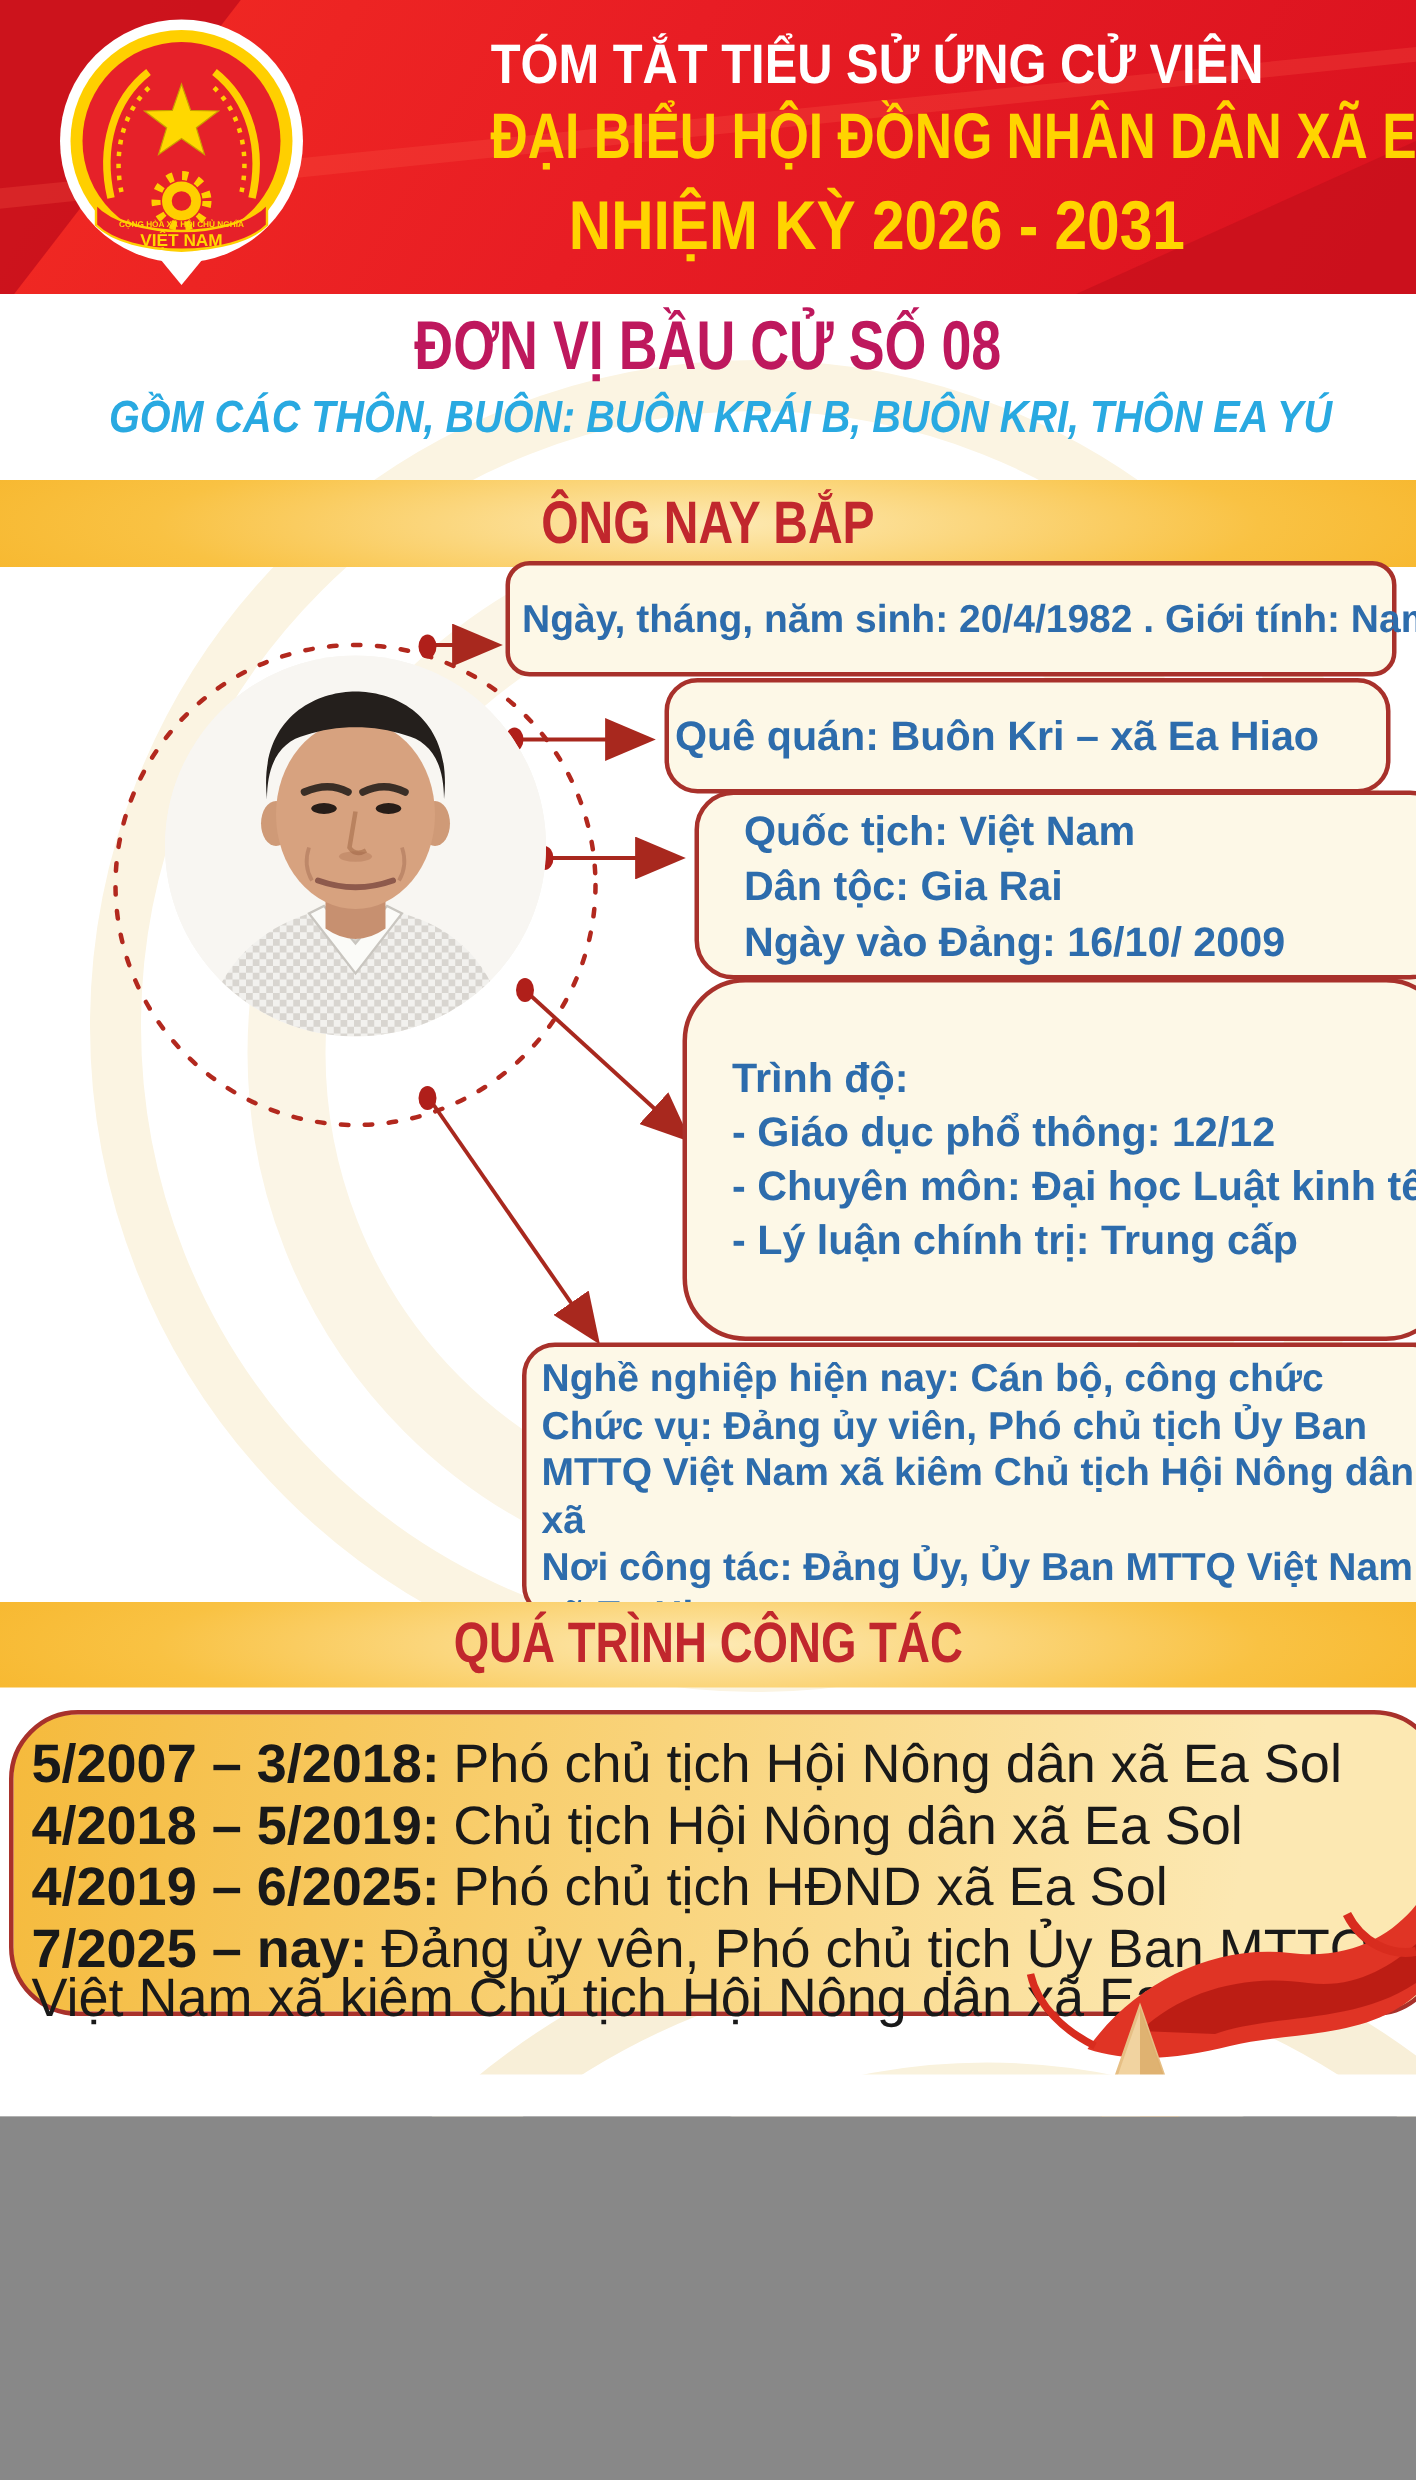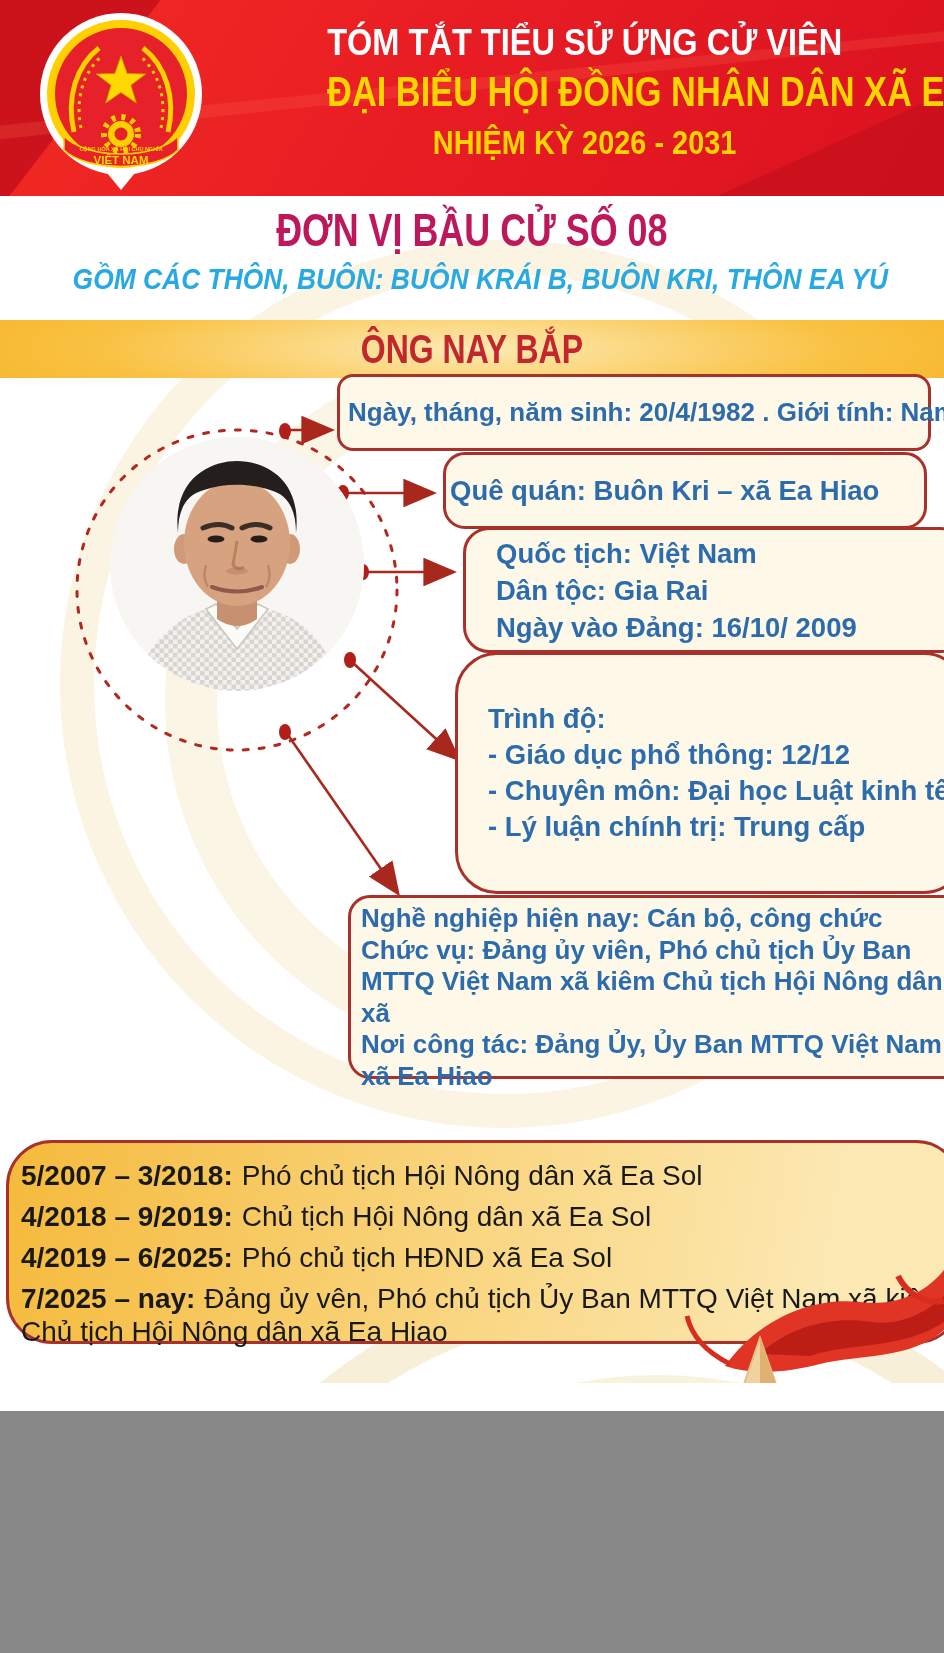--- a/index.html
+++ b/index.html
@@ -18,21 +18,21 @@
   
   .header{position:absolute;left:0;top:0;width:944px;height:196px;z-index:2;
     background:linear-gradient(120deg,#f22b22 0%,#e81d24 45%,#da121f 100%);}
   .hdr-rib{position:absolute;inset:0;}
   .rib1{background:#c50f1b;clip-path:polygon(0 0,17% 0,1% 100%,0 100%);opacity:.85;}
   .rib2{background:#c50f1b;clip-path:polygon(76% 100%,100% 48%,100% 100%);opacity:.7;}
   .rib3{background:#fb5a48;clip-path:polygon(0 64%,100% 16%,100% 21%,0 71%);opacity:.25;}
   .hdr-line{position:absolute;left:235px;width:700px;text-align:center;z-index:3;}
   .hl1{top:22px;font-size:37px;font-weight:700;color:#ffffff;}
   .hl2{top:67px;font-size:43px;font-weight:800;color:#ffd400;}
-  .hl3{top:123px;font-size:34px;font-weight:700;color:#ffd400;}
+  .hl3{top:123px;font-size:46px;font-weight:700;color:#ffd400;}
   .cond{display:inline-block;white-space:nowrap;transform-origin:50% 50%;}
   .sx88{transform:scaleX(.88);} .sx80{transform:scaleX(.80);} .sx85{transform:scaleX(.85);}
   .sx78{transform:scaleX(.78);}
   .emblem{position:absolute;left:36px;top:10px;z-index:4;}
   
   .unit-title{position:absolute;left:0;top:203px;width:944px;text-align:center;
     font-size:46px;font-weight:800;color:#be185d;z-index:2;}
   .unit-sub{position:absolute;left:0;top:262px;width:944px;text-align:right;
     font-size:30px;font-weight:700;font-style:italic;color:#29a9e1;z-index:2;}
   
@@ -57,21 +57,21 @@
     font-size:27.5px;line-height:37px;}
   .ib4{left:455px;top:652px;width:475px;height:236px;border-radius:42px;padding-left:30px;
     font-size:27.5px;line-height:36px;}
   .ib5{left:348px;top:895px;width:592px;height:168px;border-radius:22px;
     padding:5px 8px 5px 10px;font-size:26px;line-height:31.5px;justify-content:flex-start;}
   
   .career-box{position:absolute;left:6px;top:1140px;width:956px;height:204px;z-index:2;
     border:3px solid #a8312b;border-radius:46px;
     background:linear-gradient(100deg,#f5ba3c 0%,#f9d47c 45%,#fce8b2 85%);
     padding:16px 14px 8px 12px;box-sizing:border-box;color:#191919;}
-  .career-row{font-size:28px;line-height:33px;margin-bottom:8px;}
+  .career-row{font-size:36px;line-height:33px;margin-bottom:8px;}
   .career-row .period{font-weight:700;margin-right:9px;}
   
   .decor-right{position:absolute;left:430px;top:1268px;z-index:3;}
   .decor-left{position:absolute;left:0;top:1540px;z-index:3;}
   .bottom-strip{position:absolute;left:0;bottom:0;width:944px;height:28px;background:#ffffff;z-index:4;}
 </style>
 </head>
 <body>
 
 <div class="page">
@@ -181,27 +181,30 @@
     <div>- Giáo dục phổ thông: 12/12</div>
     <div>- Chuyên môn: Đại học Luật kinh tế</div>
     <div>- Lý luận chính trị: Trung cấp</div>
   </div>
   <div class="info-box ib5">
     <div>Nghề nghiệp hiện nay: Cán bộ, công chức</div>
     <div>Chức vụ: Đảng ủy viên, Phó chủ tịch Ủy Ban MTTQ Việt Nam xã kiêm Chủ tịch Hội Nông dân xã</div>
     <div>Nơi công tác: Đảng Ủy, Ủy Ban MTTQ Việt Nam xã Ea Hiao</div>
   </div>
 
+  <div class="band band2">
+    <span class="band-text cond sx80" style="font-size:38px;">QUÁ TRÌNH CÔNG TÁC</span>
+  </div>
 
   <div class="career-box">
     <div class="career-row">
       <span class="period">5/2007 – 3/2018:</span><span class="role">Phó chủ tịch Hội Nông dân xã Ea Sol</span>
     </div>
     <div class="career-row">
-      <span class="period">4/2018 – 9/2019:</span><span class="role">Chủ tịch Hội Nông dân xã Ea Sol</span>
+      <span class="period">4/2018 – 5/2019:</span><span class="role">Chủ tịch Hội Nông dân xã Ea Sol</span>
     </div>
     <div class="career-row">
       <span class="period">4/2019 – 6/2025:</span><span class="role">Phó chủ tịch HĐND xã Ea Sol</span>
     </div>
     <div class="career-row">
       <span class="period">7/2025 – nay:</span><span class="role">Đảng ủy vên, Phó chủ tịch Ủy Ban MTTQ Việt Nam xã kiêm Chủ tịch Hội Nông dân xã Ea Hiao</span>
     </div>
   </div>
 
   <svg class="decor-left" width="650" height="95" viewBox="0 0 650 95">

